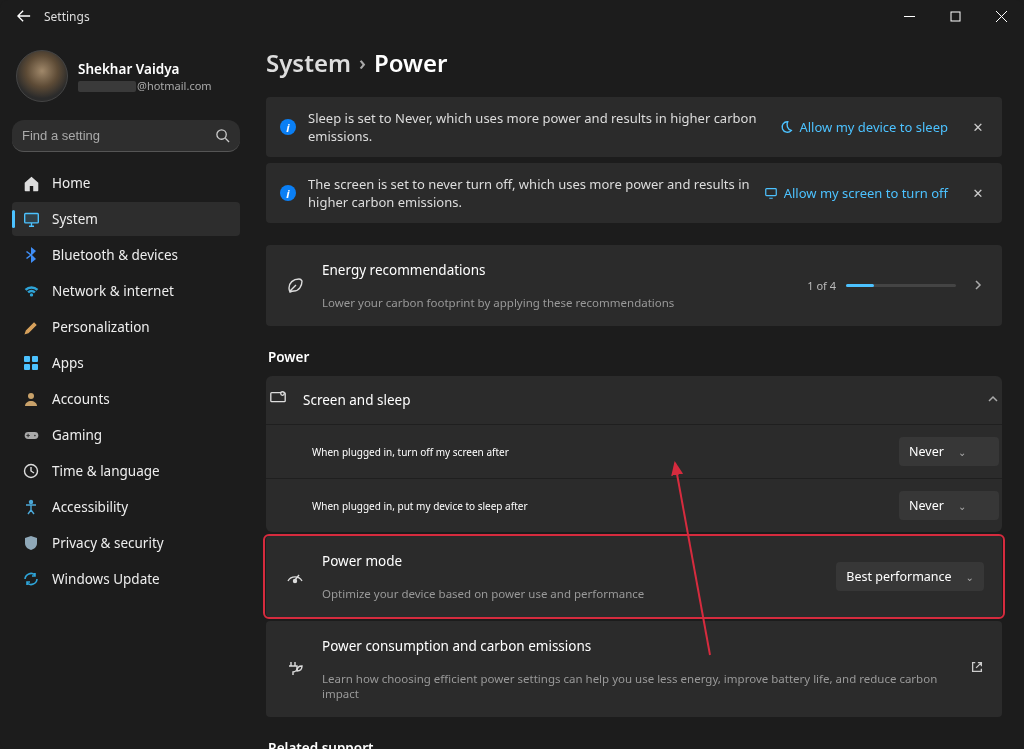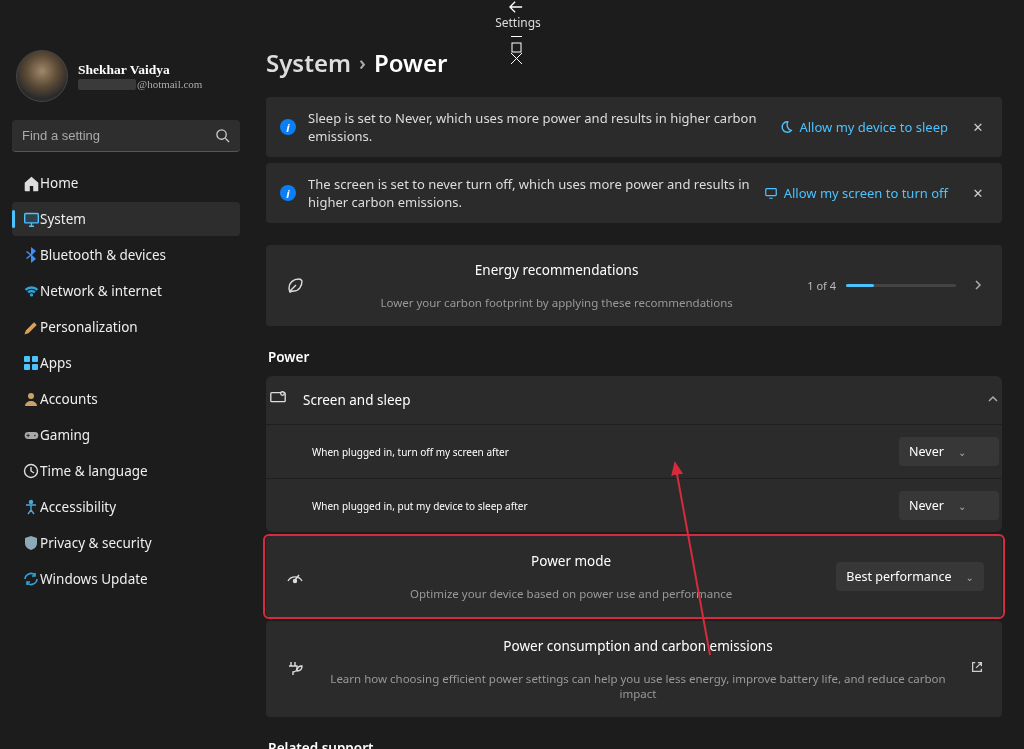--- a/index.html
+++ b/index.html
@@ -1,50 +1,50 @@
 <!DOCTYPE html>
 <html><head>
 <meta charset="utf-8">
 <style>
   * { box-sizing: border-box; margin: 0; padding: 0; }
   html, body { width: 1024px; height: 749px; overflow: hidden; font-family: "Segoe UI", system-ui, sans-serif; background:#1c1c1c; color:#fff; font-size:13px; }
   .window { width:1024px; height:749px; background:#1c1c1c; display:flex; flex-direction:column; border-radius:8px; overflow:hidden; }
-  .titlebar { height:32px; display:flex; align-items:center; padding:0 0 0 8px; color:#ddd;flex-direction:column; }
+  .titlebar { height:32px; display:flex; align-items:center; padding:0 0 0 8px; color:#ddd; }
   .titlebar .back { width:32px; height:32px; display:flex; align-items:center; justify-content:center; cursor:pointer; }
   .titlebar .title { font-size:12px; margin-left:4px; }
   .titlebar .spacer { flex:1; }
   .winbtn { width:46px; height:32px; display:flex; align-items:center; justify-content:center; cursor:pointer; }
   .winbtn svg { stroke:#fff; }
   .body { flex:1; display:flex; }
   .sidebar { width:250px; padding:12px 10px 0 12px; display:flex; flex-direction:column; }
-  .user { display:flex; align-items:center; gap:10px; padding:6px 4px 14px 4px;font-family:Liberation Serif, serif; }
+  .user { display:flex; align-items:center; gap:10px; padding:6px 4px 14px 4px; }
   .avatar { width:52px; height:52px; border-radius:50%; background:radial-gradient(circle at 50% 40%, #a0886a 0%, #5d4b36 40%, #2b2b2b 70%); border:1px solid #444; }
   .user .name { font-size:13.5px; font-weight:600; }
   .user .email { font-size:11px; color:#aaa; }
   .email .blur { display:inline-block; width:58px; height:11px; background:#3a3a3a; border-radius:2px; vertical-align:middle; margin-right:1px; }
   .search { position:relative; margin:4px 0 14px 0; }
-  .search input { width:100%; height:32px; background:#2e2e2e; border:none; border-bottom:1px solid #555; border-radius:4px; color:#fff; padding:0 34px 0 10px; font-size:13px; outline:none; }
+  .search input { width:100%; height:32px; background:#2e2e2e; border:none; border-bottom:1px solid #555; border-radius:12px; color:#fff; padding:0 34px 0 10px; font-size:13px; outline:none; }
   .search input::placeholder { color:#aaa; }
   .search .sicon { position:absolute; right:10px; top:8px; color:#ccc; }
   .nav { display:flex; flex-direction:column; gap:2px; }
-  .nav-item { display:flex; align-items:center; height:34px; padding:0 10px; border-radius:4px; cursor:pointer; color:#eee; font-size:13.5px; position:relative; }
+  .nav-item { display:flex; align-items:center; gap:12px; height:34px; padding:0 10px; border-radius:4px; cursor:pointer; color:#eee; font-size:13.5px; position:relative; }
   .nav-item .icon { width:18px; height:18px; display:flex; align-items:center; justify-content:center; }
   .nav-item.active { background:#2d2d2d; }
   .nav-item.active::before { content:""; position:absolute; left:0; top:8px; bottom:8px; width:3px; background:#4cc2ff; border-radius:2px; }
   .content { flex:1; padding:14px 22px 0 16px; overflow:hidden; }
   .breadcrumb { display:flex; align-items:center; gap:8px; font-size:24px; font-weight:600; margin-bottom:18px; }
   .breadcrumb .crumb { color:#ddd; cursor:pointer; }
   .breadcrumb .chev { color:#aaa; font-size:20px; }
   .banner { background:#2b2b2b; border-radius:4px; padding:12px 14px; display:flex; align-items:center; gap:12px; margin-bottom:6px; font-size:13px; color:#ddd; }
   .banner .info-icon { width:16px; height:16px; border-radius:50%; background:#0a7ff5; display:flex; align-items:center; justify-content:center; font-size:11px; color:#fff; font-style:italic; font-weight:bold; }
   .banner .msg { flex:1; }
   .banner .action { color:#4cc2ff; cursor:pointer; display:flex; align-items:center; gap:6px; margin-right:8px; }
   .banner .action svg { stroke:#4cc2ff; }
   .banner .close { cursor:pointer; color:#ccc; width:20px; height:20px; display:flex; align-items:center; justify-content:center; }
-  .card { background:#2b2b2b; border-radius:4px; display:flex; align-items:center; padding:16px 18px; gap:16px; margin-bottom:4px; cursor:pointer; position:relative;text-align:center; }
+  .card { background:#2b2b2b; border-radius:4px; display:flex; align-items:center; padding:16px 18px; gap:16px; margin-bottom:4px; cursor:pointer; position:relative; }
   .card .icon { width:22px; display:flex; align-items:center; justify-content:center; color:#ddd; }
   .card .labels { flex:1; }
   .card .title { font-size:13.5px; }
   .card .sub { font-size:11.5px; color:#999; margin-top:16px; }
   .card .chev-icon { color:#aaa; }
   .section-head { font-size:13.5px; font-weight:600; margin:22px 0 10px 2px; }
   .group { background:#2b2b2b; border-radius:6px; overflow:hidden; }
   .row { display:flex; align-items:center; padding:12px 3px; gap:16px; border-top:1px solid #1f1f1f; min-height:48px; }
   .row:first-child { border-top:none; }
   .row.head .title { font-size:13.5px; }

